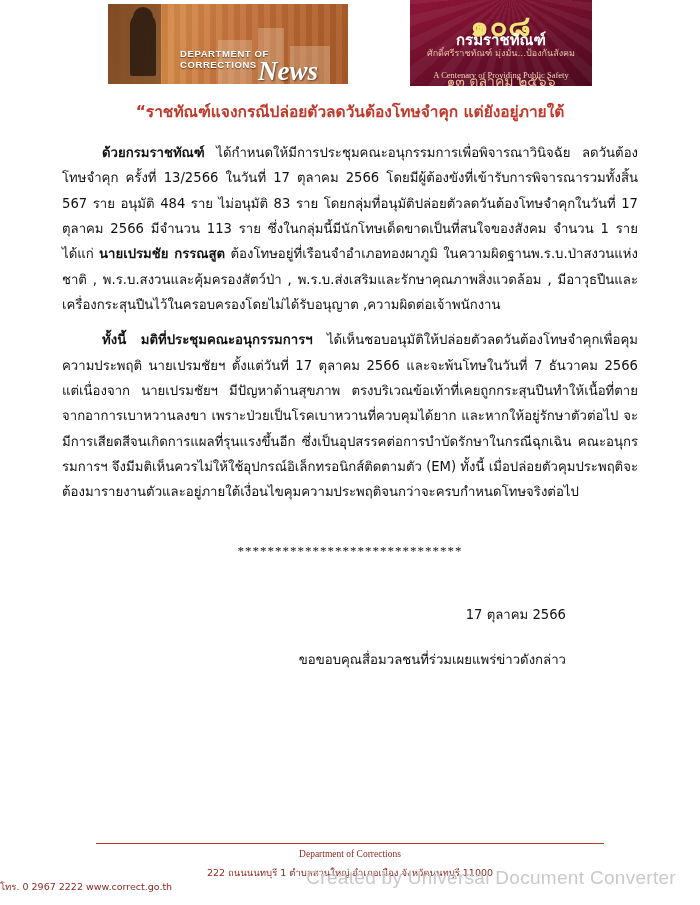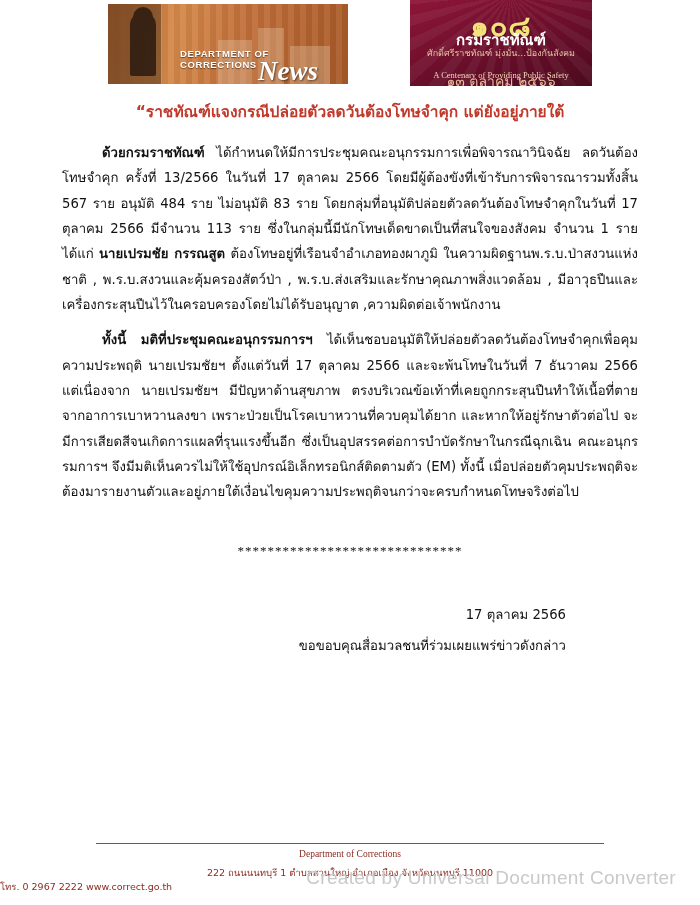--- a/index.html
+++ b/index.html
@@ -204,21 +204,21 @@
     font-family: "Liberation Serif", serif;
   }
   .date-right {
     margin-top: 38px;
     padding-right: 72px;
     text-align: right;
     font-size: 13.2px;
     color: #111;
   }
   .thanks-right {
-    margin-top: 6px;
+    margin-top: 20px;
     padding-right: 72px;
     text-align: right;
     font-size: 13.2px;
     color: #111;
   }
 
   
   .footer {
     position: absolute;
     left: 0;

